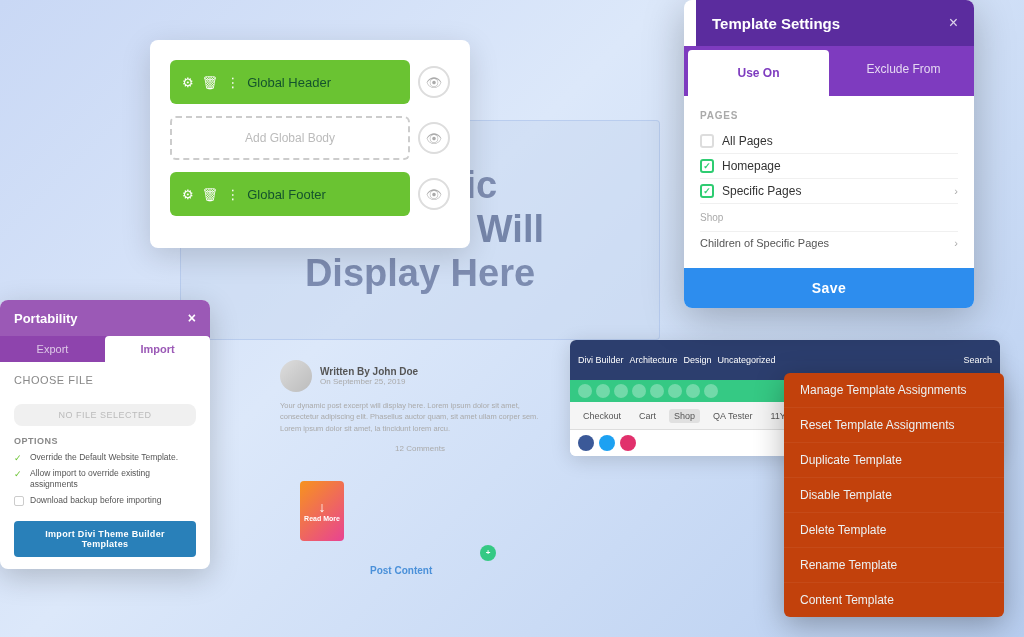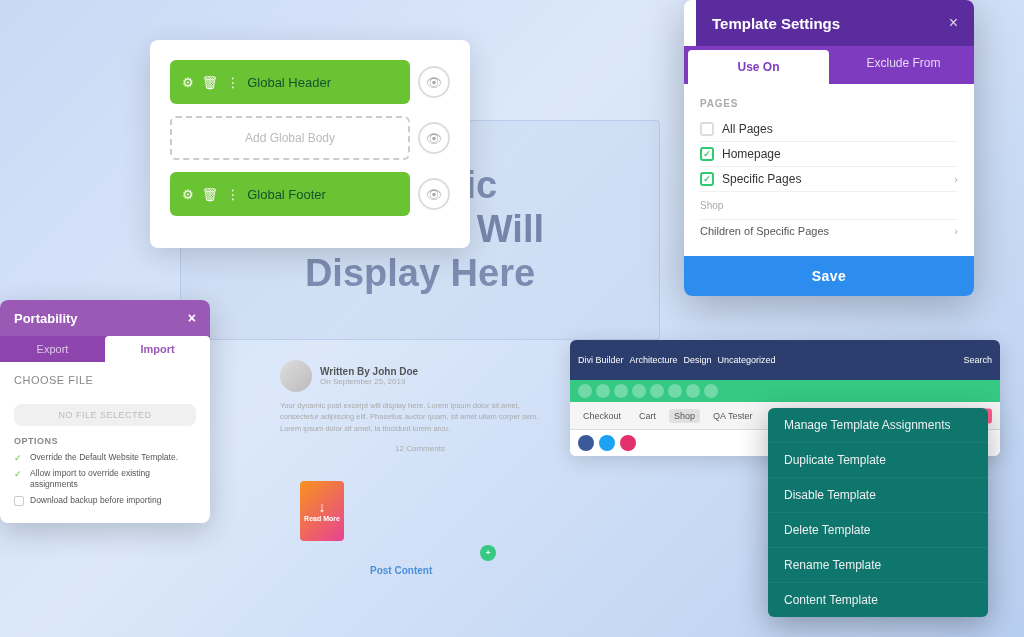--- a/index.html
+++ b/index.html
@@ -436,21 +436,21 @@
       cursor: pointer;
       font-weight: 300;
       opacity: 0.8;
     }
     .modal-tabs {
       display: flex;
       background: #7e3bbf;
     }
     .modal-tab {
       flex: 1;
-      padding: 10px;
+      padding: 16px;
       text-align: center;
       font-size: 12px;
       color: rgba(255,255,255,0.8);
       cursor: pointer;
     }
     .modal-tab.active {
       background: white;
       color: #7e3bbf;
       font-weight: 700;
       border-radius: 4px 4px 0 0;
@@ -534,23 +534,23 @@
     .children-label {
       font-size: 11px;
       color: #555;
       flex: 1;
     }
 
     
     .context-menu {
       position: absolute;
       bottom: 20px;
-      right: 36px;
+      right: 20px;
       width: 220px;
-      background: #0f766e;
+      background: #c2410c;
       border-radius: 6px;
       overflow: hidden;
       box-shadow: 0 8px 30px rgba(0,0,0,0.3);
       z-index: 40;
     }
     .context-menu-item {
       padding: 10px 16px;
       font-size: 12px;
       color: #ecf0f1;
       cursor: pointer;
@@ -681,20 +681,21 @@
       <span class="option-text">Override the Default Website Template.</span>
     </div>
     <div class="option-row">
       <span class="option-check">✓</span>
       <span class="option-text">Allow import to override existing assignments</span>
     </div>
     <div class="option-row">
       <span class="option-checkbox"></span>
       <span class="option-text">Download backup before importing</span>
     </div>
+    <button class="import-btn">Import Divi Theme Builder Templates</button>
   </div>
 </div>
 
 <div class="template-settings-modal">
   <div class="modal-header">
     <span class="modal-title">Template Settings</span>
     <span class="modal-close">×</span>
   </div>
   <div class="modal-tabs">
     <div class="modal-tab active">Use On</div>
@@ -724,18 +725,19 @@
     <div class="children-row">
       <span class="children-label">Children of Specific Pages</span>
       <span class="page-chevron">›</span>
     </div>
   </div>
   <button class="modal-save-btn">Save</button>
 </div>
 
 <div class="context-menu">
   <div class="context-menu-item">Manage Template Assignments</div>
+  <div class="context-menu-item">Reset Template Assignments</div>
   <div class="context-menu-item">Duplicate Template</div>
   <div class="context-menu-item">Disable Template</div>
   <div class="context-menu-item">Delete Template</div>
   <div class="context-menu-item">Rename Template</div>
   <div class="context-menu-item">Content Template</div>
 </div>
 
 </body></html>

